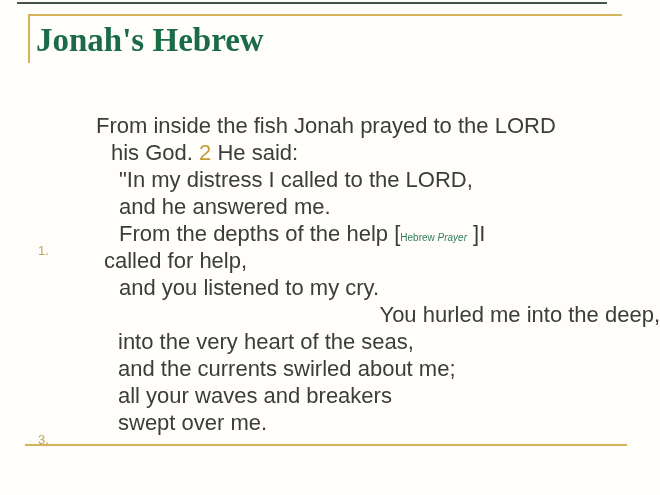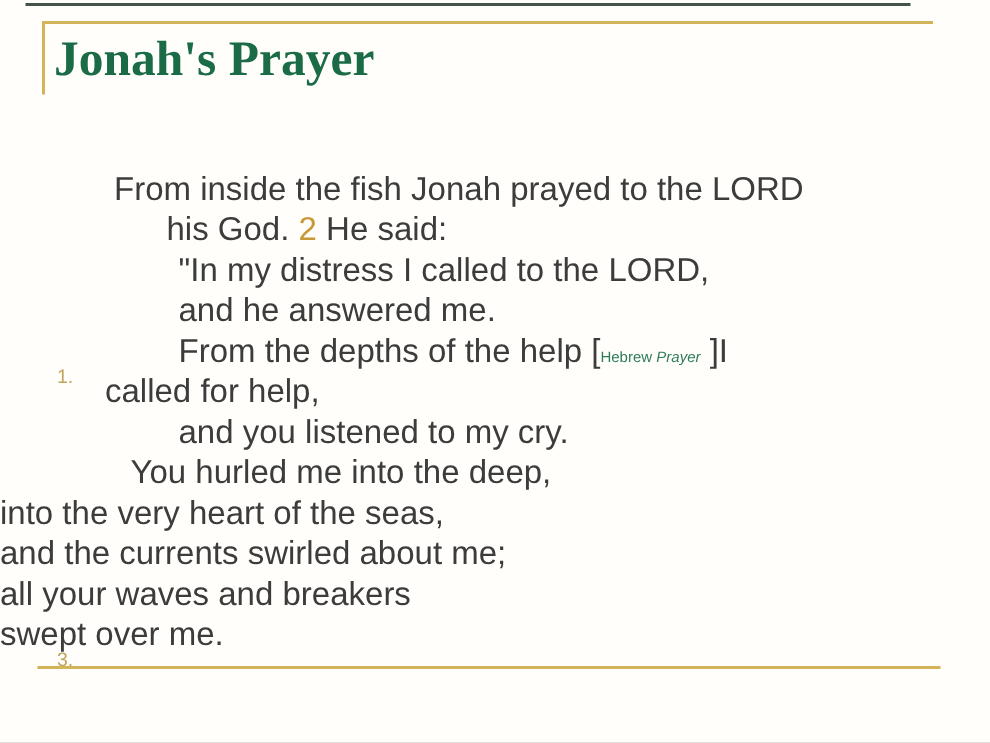--- a/index.html
+++ b/index.html
@@ -51,26 +51,26 @@
   
   .body {
     position: absolute;
     left: 0; top: 112px;
     width: 660px;
     font-size: 22px;
     line-height: 27px;
     color: #3c3c3c;
   }
   .line { height: 27px; white-space: nowrap; }
-  .ind-first  { padding-left: 76px; }  
+  .ind-first  { padding-left: 96px; }  
   .ind-hang   { padding-left: 111px; }  
   .ind-quote  { padding-left: 119px; } 
-  .ind-deep   { padding-left: 70px; } 
-  .ind-hang3  { padding-left: 87px; }  
-  .ind-quote3 { } 
+  .ind-deep   { padding-left: 104px; } 
+  .ind-hang3  { padding-left: 87px; text-align: right; }  
+  .ind-quote3 { padding-left: 118px; } 
   .list-num {
     position: absolute;
     left: 38px;
     font-size: 13px;
     color: #c2a45e;
   }
   .num-1 { top: 125px; }
   .num-3 { top: 314px; }
   .verse-num { color: #c79a36; }
   .inline-green {
@@ -81,21 +81,21 @@
 </style>
 </head>
 <body>
 
 <div class="slide">
 
   <div class="top-rule"></div>
   <div class="bracket-top"></div>
   <div class="bracket-left"></div>
 
-  <h1 class="title">Jonah's Prayer</h1>
+  <h1 class="title">Jonah's Hebrew</h1>
 
   <div class="body">
 
     <span class="list-num num-1">1.</span>
     <span class="list-num num-3">3.</span>
 
     <div class="line ind-first"><span>From inside the fish Jonah prayed to the LORD</span></div>
 
     <div class="line ind-hang"><span>his God. </span><span class="verse-num">2</span><span> He said:</span></div>
 

